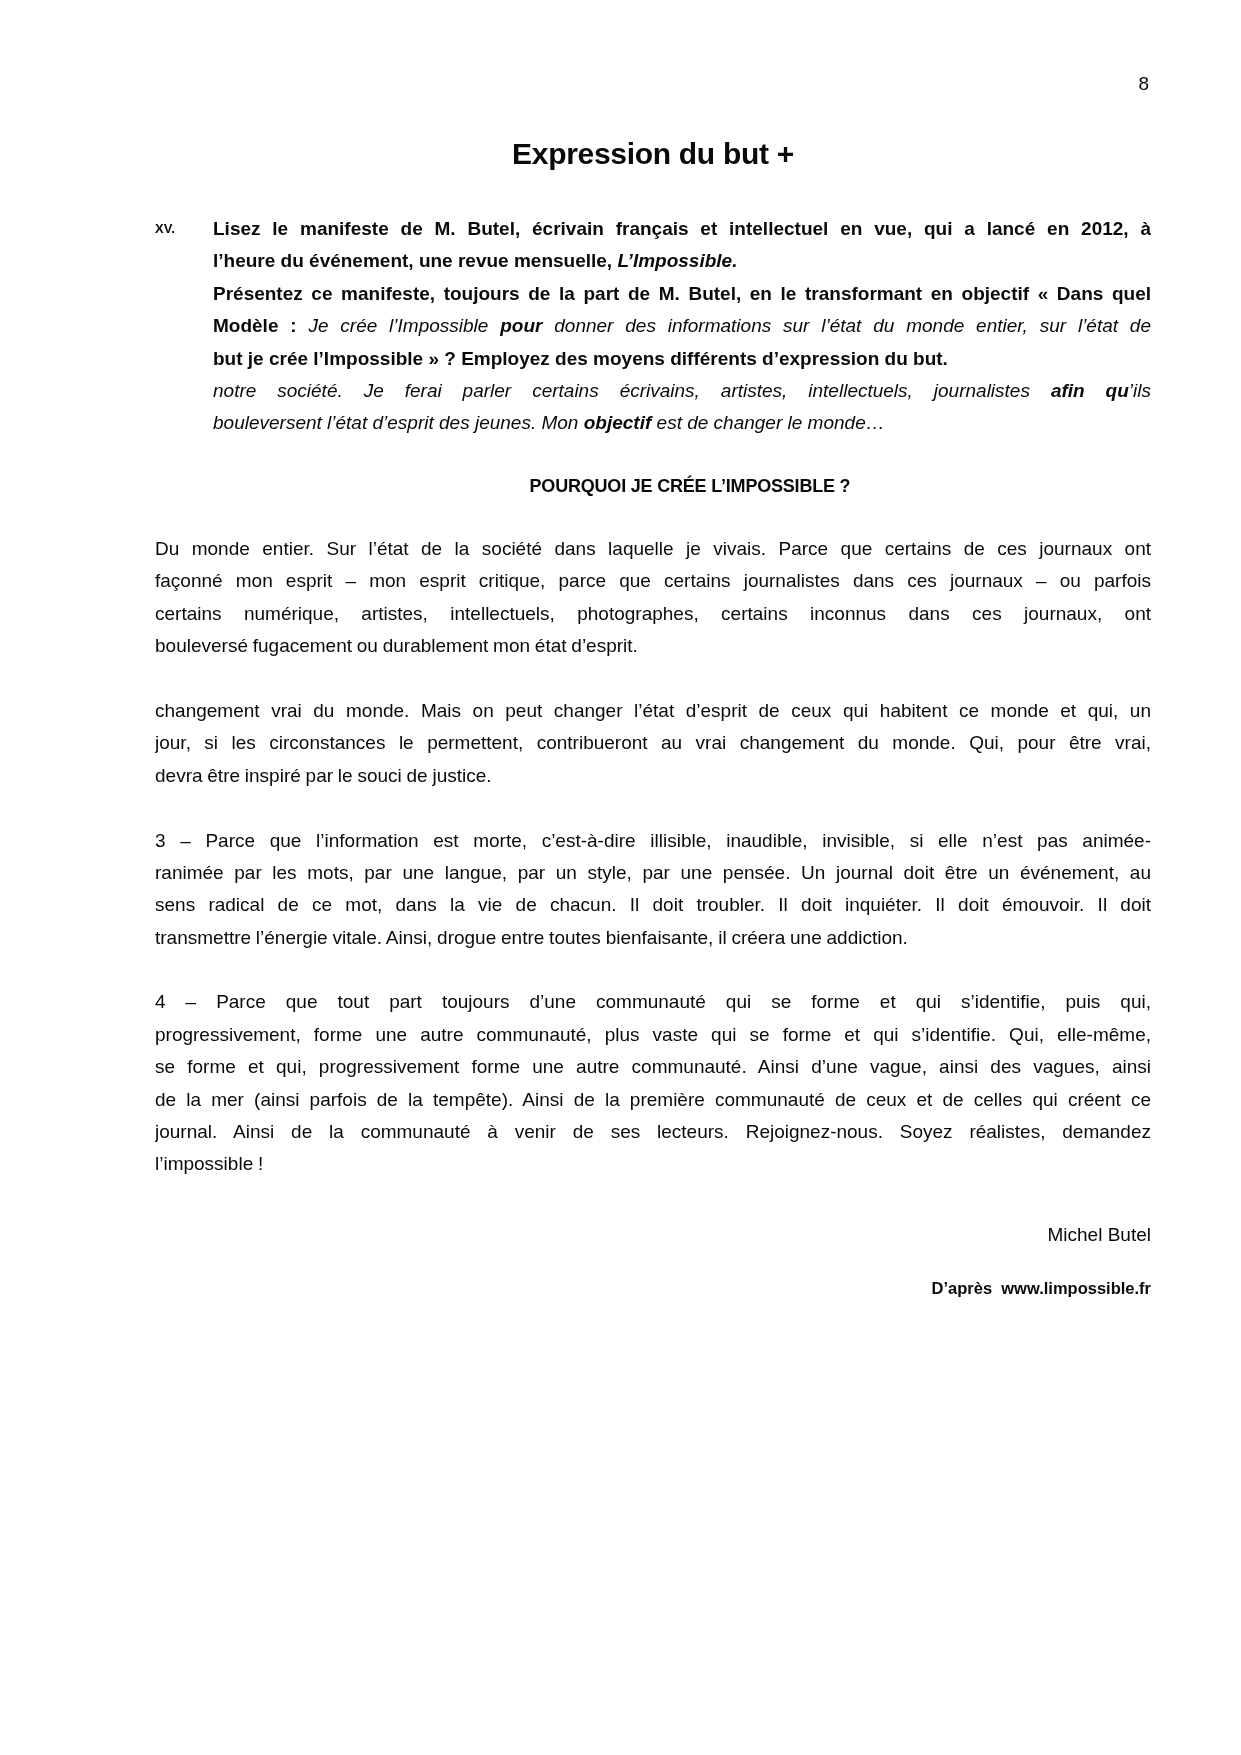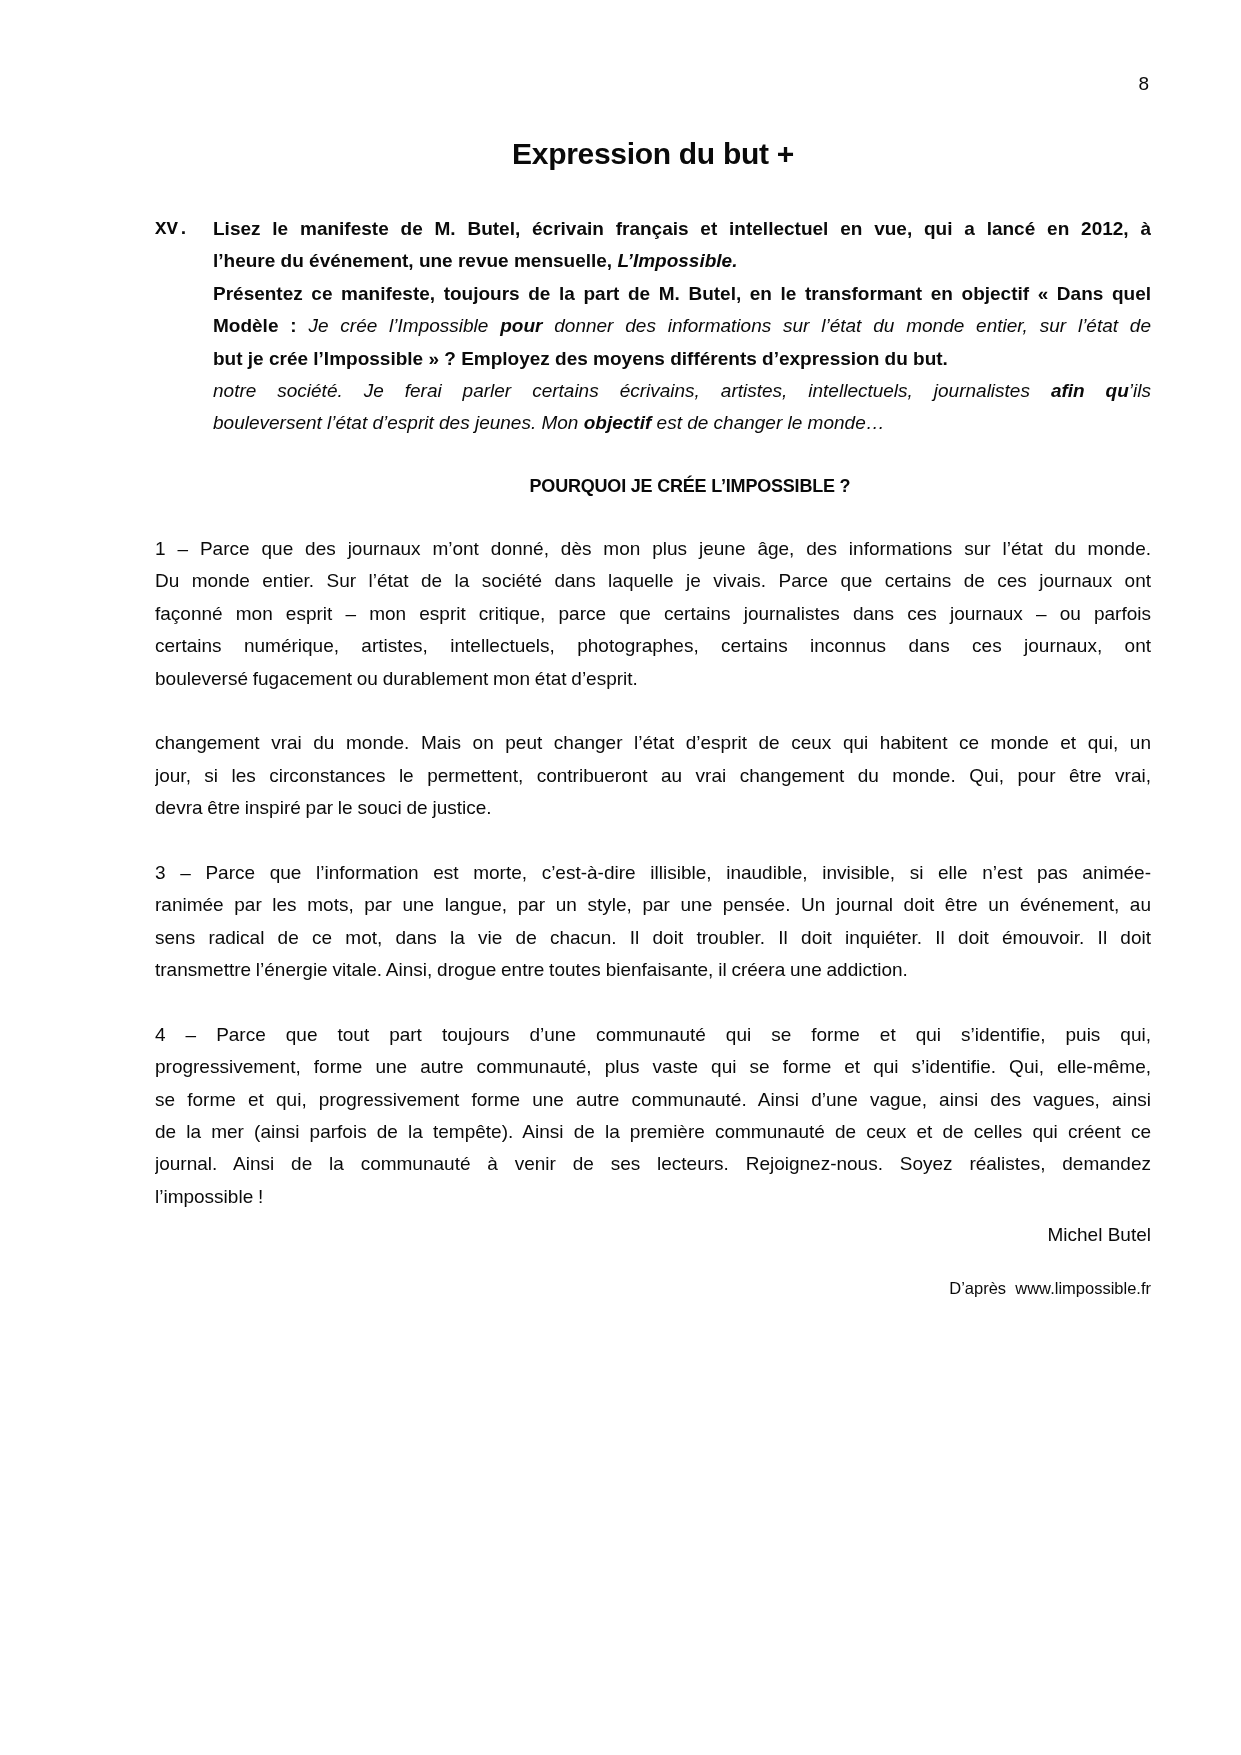--- a/index.html
+++ b/index.html
@@ -2,33 +2,33 @@
 <html><head>
 <meta charset="utf-8">
 <style>
   html, body { margin: 0; padding: 0; background: #ffffff; }
   body { width: 1241px; height: 1755px; position: relative; overflow: hidden;
          font-family: "Liberation Sans", "DejaVu Sans", sans-serif; color: #0a0a0a; }
   .page-number { position: absolute; top: 72px; right: 92px; font-size: 19px; line-height: 24px; }
   .title { position: absolute; top: 134px; left: 0; width: 1306px; text-align: center;
            font-size: 30px; font-weight: bold; line-height: 40px; letter-spacing: -0.3px; }
   .exercise { position: absolute; top: 213px; left: 155px; width: 996px; }
-  .ex-num { position: absolute; left: 0; top: 0; font-weight: bold; font-size: 19px; line-height: 32.4px; font-family: Liberation Mono, monospace; }
+  .ex-num { position: absolute; left: 0; top: 0; font-weight: bold; font-size: 13px; line-height: 32.4px; }
   .ex-body { margin-left: 58px; width: 938px; font-size: 19px; line-height: 32.4px; }
   .line { display: block; white-space: nowrap; text-align: justify; text-align-last: justify; height: 32.4px; overflow: hidden; }
   .line.last { text-align-last: left; }
   .b { font-weight: bold; margin-top: 24px; }
   .i { font-style: italic; }
   .heading { position: absolute; top: 470px; left: 0; width: 1380px; text-align: center;
              font-weight: bold; font-size: 18px; line-height: 32px; letter-spacing: -0.2px; }
   .manifesto { position: absolute; top: 533px; left: 155px; width: 996px; font-size: 19px; line-height: 32.4px; }
   .para { margin: 0 0 32.4px 0; }
   .para .line { white-space: normal; word-spacing: -0.5px; }
   .signature { position: absolute; top: 1220px; right: 90px; font-size: 19px; line-height: 30px; text-align: right; }
-  .source { position: absolute; top: 1275px; right: 90px; font-size: 16.5px; line-height: 26px; text-align: right; white-space: pre; }
+  .source { position: absolute; top: 1275px; right: 90px; font-size: 16.5px; line-height: 26px; text-align: right; white-space: pre; font-weight: bold; }
 </style>
 </head>
 <body>
 
 <div class="page-number">8</div>
 
 <h1 class="title" style="margin:0;">Expression du but +</h1>
 
 <div class="exercise">
   <span class="ex-num">XV.</span>
@@ -40,21 +40,20 @@
       <span class="line last"><span class="b">but je crée l’Impossible » ? Employez des moyens différents d’expression du but.</span></span>
       <span class="line"><span class="i">notre société. Je ferai parler certains écrivains, artistes, intellectuels, journalistes </span><span class="b i">afin qu</span><span class="i">’ils</span></span>
       <span class="line last"><span class="i">bouleversent l’état d’esprit des jeunes. Mon </span><span class="b i">objectif</span><span class="i"> est de changer le monde…</span></span>
     </div>
 </div>
 
 <div class="heading">POURQUOI JE CRÉE L’IMPOSSIBLE ?</div>
 
 <div class="manifesto" id="manifesto">
     <div class="para">
-      <span class="line">1 – Parce que des journaux m’ont donné, dès mon plus jeune âge, des informations sur l’état du monde.</span>
       <span class="line">Du monde entier. Sur l’état de la société dans laquelle je vivais. Parce que certains de ces journaux ont</span>
       <span class="line">façonné mon esprit – mon esprit critique, parce que certains journalistes dans ces journaux – ou parfois</span>
       <span class="line">certains numérique, artistes, intellectuels, photographes, certains inconnus dans ces journaux, ont</span>
       <span class="line last">bouleversé fugacement ou durablement mon état d’esprit.</span>
     </div>
     <div class="para">
       <span class="line">changement vrai du monde. Mais on peut changer l’état d’esprit de ceux qui habitent ce monde et qui, un</span>
       <span class="line">jour, si les circonstances le permettent, contribueront au vrai changement du monde. Qui, pour être vrai,</span>
       <span class="line last">devra être inspiré par le souci de justice.</span>
     </div>

